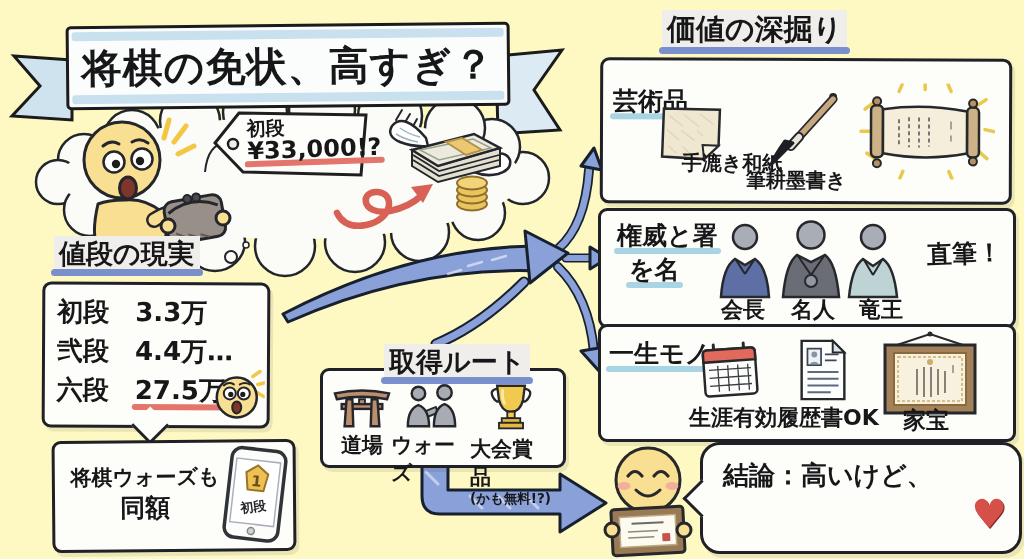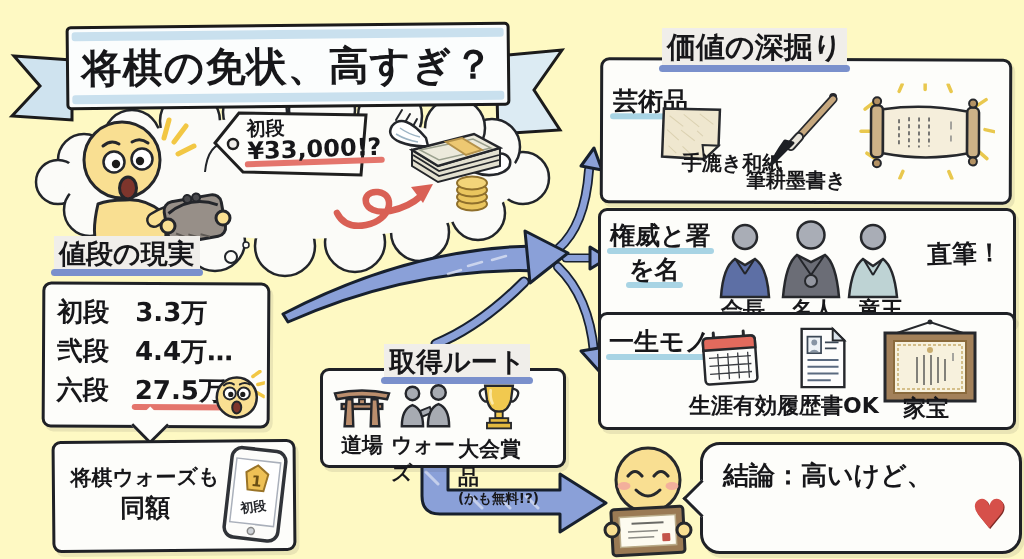--- a/index.html
+++ b/index.html
@@ -32,28 +32,28 @@
   .prow{display:flex;font-size:26px;font-weight:800;margin-bottom:8px;line-height:1.2;}
   .prow .rk{width:78px;} 
   .ptail{position:absolute;left:92px;bottom:-14px;width:24px;height:24px;background:#fdfdfa;
          border-right:3.5px solid #1f2126;border-bottom:3.5px solid #1f2126;transform:rotate(45deg);}
   
   .wars-box{left:52px;top:440px;width:238px;height:106px;transform:rotate(-.5deg);}
   .wars-text{position:absolute;left:10px;top:20px;width:160px;text-align:center;font-weight:800;line-height:1.35;}
   .wars-text .l1{font-size:21px;} .wars-text .l2{font-size:25px;}
   
   .route-box{left:320px;top:368px;width:240px;height:94px;}
-  .route-items{display:flex;justify-content:flex-end;padding:12px 24px 0 10px;}
+  .route-items{display:flex;justify-content:flex-end;padding:12px 12px 0 10px;}
   .rcol{display:flex;flex-direction:column;align-items:center;}
   .rlabel{font-size:21px;font-weight:800;margin-top:2px;}
   .rnote{font-size:13.5px;font-weight:800;margin-top:-1px;}
   
   .art-box{left:600px;top:58px;width:406px;height:140px;transform:rotate(.2deg);}
   .auth-box{left:598px;top:208px;width:412px;height:114px;}
-  .life-box{left:598px;top:312px;width:412px;height:112px;}
+  .life-box{left:598px;top:324px;width:412px;height:112px;}
   .seclabel{position:absolute;font-size:25px;font-weight:900;}
   .ilabel{position:absolute;font-size:20px;font-weight:800;white-space:nowrap;}
   
   .concl{left:700px;top:442px;width:316px;height:106px;border-radius:20px;}
   .concl .tail{position:absolute;left:-15px;top:40px;width:24px;height:24px;background:#fdfdfa;
                border-left:3.5px solid #1f2126;border-bottom:3.5px solid #1f2126;transform:rotate(45deg);}
   .concl .l1{font-size:26px;font-weight:900;margin:13px 0 0 20px;}
   .concl .l2{font-size:27px;font-weight:900;margin:6px 0 0 58px;}
   .concl .heart{position:absolute;right:12px;bottom:14px;font-size:40px;color:#d6504a;
                 text-shadow:1px 1px 0 #7e2a25;}
@@ -252,21 +252,21 @@
           <rect x="18" y="31" width="8" height="7" fill="#f1c94f" stroke="#26282c" stroke-width="2"></rect>
           <rect x="12" y="38" width="20" height="5" fill="#e3b93f" stroke="#26282c" stroke-width="2"></rect>
           <rect x="9" y="43" width="26" height="6" fill="#e3b93f" stroke="#26282c" stroke-width="2"></rect>
         </svg>
         <div class="rlabel">大会賞品</div>
         <div class="rnote nowrap">(かも無料!?)</div>
       </div>
     </div>
   </div>
 
-  <div class="overtitle hl ul-b nowrap" style="left:662px;top:28px;font-size:29px;text-align:center;">価値の深掘り</div>
+  <div class="overtitle hl ul-b nowrap" style="left:662px;top:10px;font-size:29px;text-align:center;">価値の深掘り</div>
 
   <div class="box art-box">
     <div class="seclabel hl ul-lb nowrap" style="left:10px;top:24px;">芸術品</div>
     <svg class="abs" style="left:56px;top:44px;transform:rotate(2deg);" width="64" height="58" viewBox="0 0 64 58">
       <path d="M4,5 L60,4 L60,40 L46,54 L4,53 Z" fill="#efe7cf" stroke="#26282c" stroke-width="2.5"></path>
       <polygon points="60,40 46,54 44,40" fill="#f9f4e2" stroke="#26282c" stroke-width="2"></polygon>
       <path d="M10,12 l14,10 M24,10 l16,12 M40,9 l14,10 M8,26 l12,10 M22,26 l14,10 M38,26 l6,5 M10,42 l8,7 M24,42 l8,7" stroke="#d9cfae" stroke-width="1" opacity=".9"></path>
     </svg>
     <div class="ilabel" style="left:38px;top:89px;margin-left:41px;">手漉き和紙</div>
     <svg class="abs" style="left:160px;top:30px;" width="80" height="80" viewBox="0 0 80 80">
@@ -286,21 +286,21 @@
       <rect x="112" y="24" width="12" height="50" rx="5" fill="#cdb287" stroke="#26282c" stroke-width="2.5"></rect>
       <circle cx="118" cy="20" r="4" fill="#b49263" stroke="#26282c" stroke-width="2"></circle>
       <circle cx="118" cy="78" r="4" fill="#b49263" stroke="#26282c" stroke-width="2"></circle>
       <path d="M28,26 Q70,20 112,28 L112,70 Q70,78 28,70 Z" fill="#f5eedb" stroke="#26282c" stroke-width="2.5"></path>
       <path d="M44,36 V62 M54,34 V64 M64,34 V64 M74,34 V63" stroke="#6a6a68" stroke-width="1.8" stroke-dasharray="4 3"></path>
       <path d="M96,38 V46 M96,52 V58" stroke="#8a8a88" stroke-width="1.5"></path>
     </svg>
   </div>
 
   <div class="box auth-box">
-    <div class="seclabel hl ul-lb nowrap" style="left:9px;top:8px;font-family:Liberation Mono, monospace;">権威と署</div>
+    <div class="seclabel hl ul-lb nowrap" style="left:16px;top:8px;font-family:Liberation Mono, monospace;">権威と署</div>
     <div class="seclabel hl ul-lb nowrap" style="left:28px;top:42px;">を名</div>
     <svg class="abs" style="left:100px;top:8px;" width="200" height="80" viewBox="0 0 200 80">
       <g>
         <circle cx="44" cy="18" r="12" fill="#a9adb6" stroke="#26282c" stroke-width="2.5"></circle>
         <path d="M20,78 Q22,48 34,40 L44,46 L54,40 Q66,48 68,78 Z" fill="#5d6fa5" stroke="#26282c" stroke-width="2.5"></path>
         <path d="M35,41 L44,55 M53,41 L44,55" stroke="#23252a" stroke-width="2" fill="none"></path>
       </g>
       <g>
         <circle cx="110" cy="16" r="13.5" fill="#a9adb6" stroke="#26282c" stroke-width="2.5"></circle>
         <path d="M82,78 Q85,44 96,36 L110,43 L124,36 Q135,44 138,78 Z" fill="#6b6d76" stroke="#26282c" stroke-width="2.5"></path>

